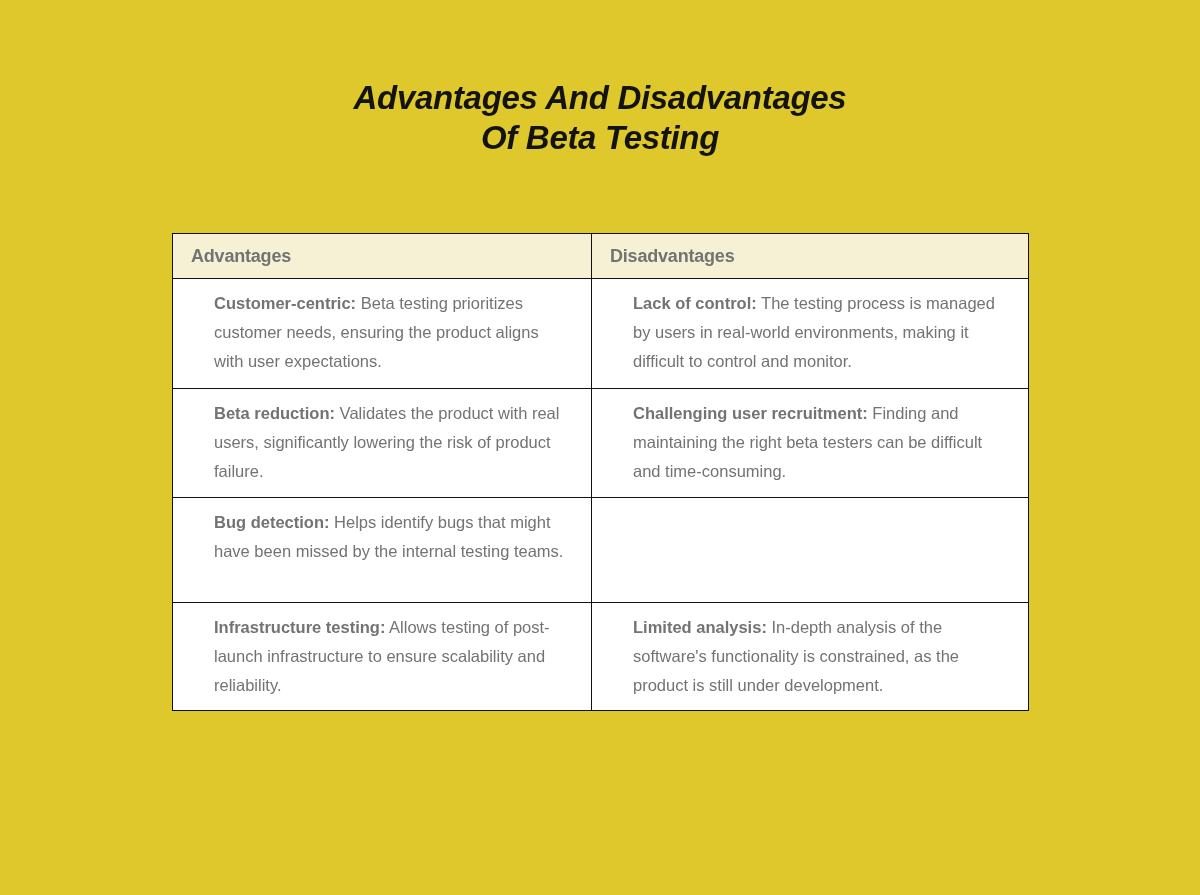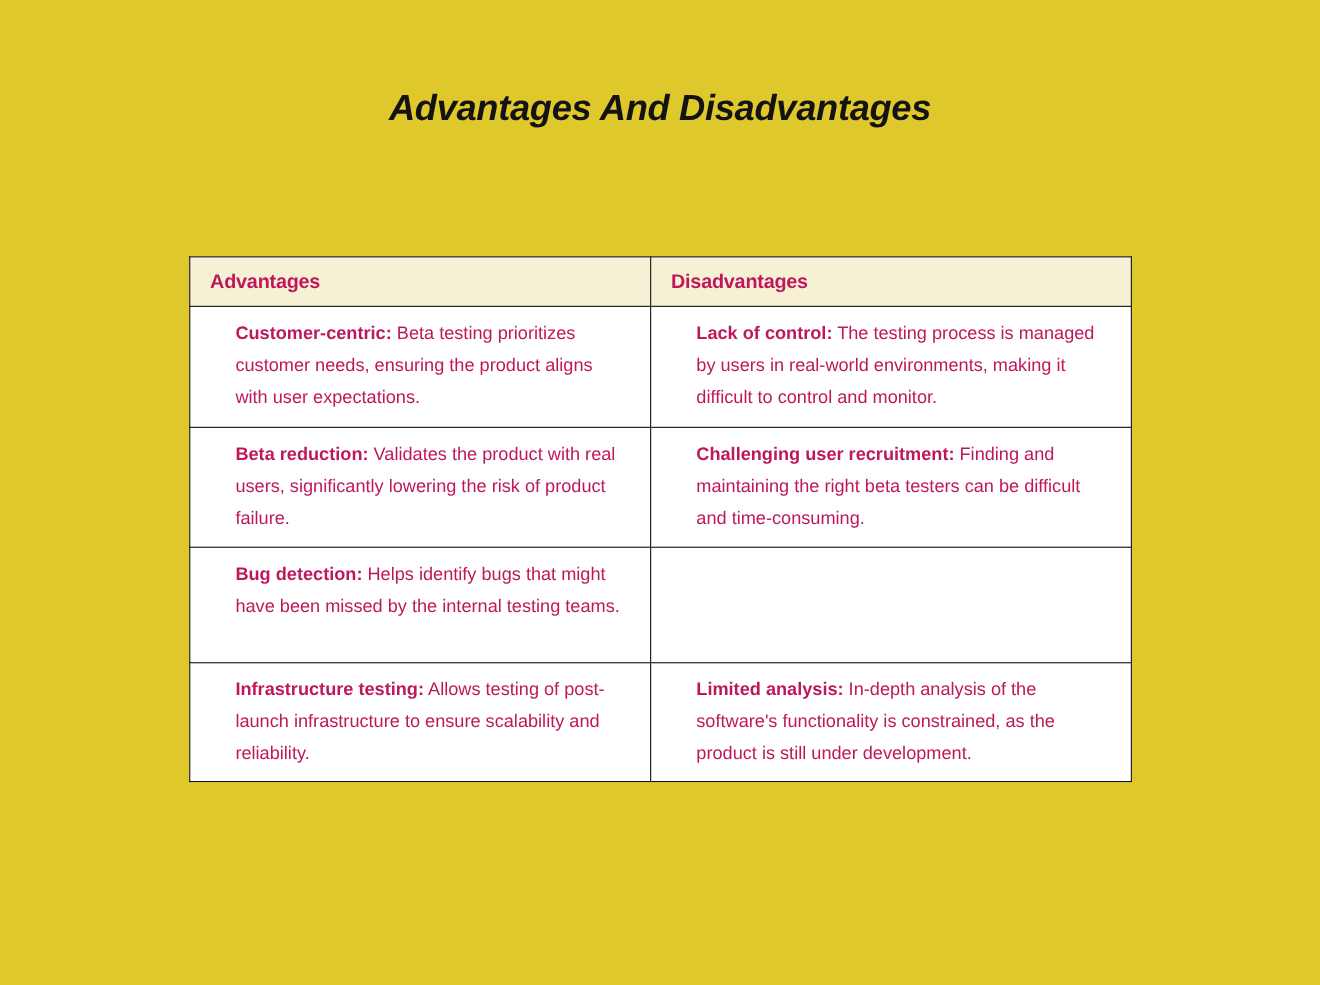--- a/index.html
+++ b/index.html
@@ -46,21 +46,21 @@
     border: 1.5px solid #111111;
   }
   .col-adv { width: 419px; }
   .col-dis { width: 437px; }
   .comparison-table th,
   .comparison-table td {
     border: 1px solid #111111;
     vertical-align: top;
     text-align: left;
     padding: 10px 20px 10px 18px;
-    color: #be185d;
+    color: #737373;
   }
   .comparison-table thead tr { height: 45px; }
   .comparison-table tbody tr:nth-child(1) { height: 110px; }
   .comparison-table tbody tr:nth-child(2) { height: 109px; }
   .comparison-table tbody tr:nth-child(3) { height: 105px; }
   .comparison-table tbody tr:nth-child(4) { height: 106px; }
   .comparison-table tbody tr:nth-child(5) { height: 109px; }
   .comparison-table th {
     background: #f6f1d4;
     font-size: 18px;
@@ -81,20 +81,21 @@
     font-weight: 400;
   }
 </style>
 </head>
 <body>
 
 <div class="canvas">
 
   <h1 class="title">
     <span class="title-line">Advantages And Disadvantages</span>
+    <span class="title-line">Of Beta Testing</span>
   </h1>
 
   <table class="comparison-table">
     <colgroup>
       <col class="col-adv">
       <col class="col-dis">
     </colgroup>
     <thead>
       <tr>
         <th>Advantages</th>

